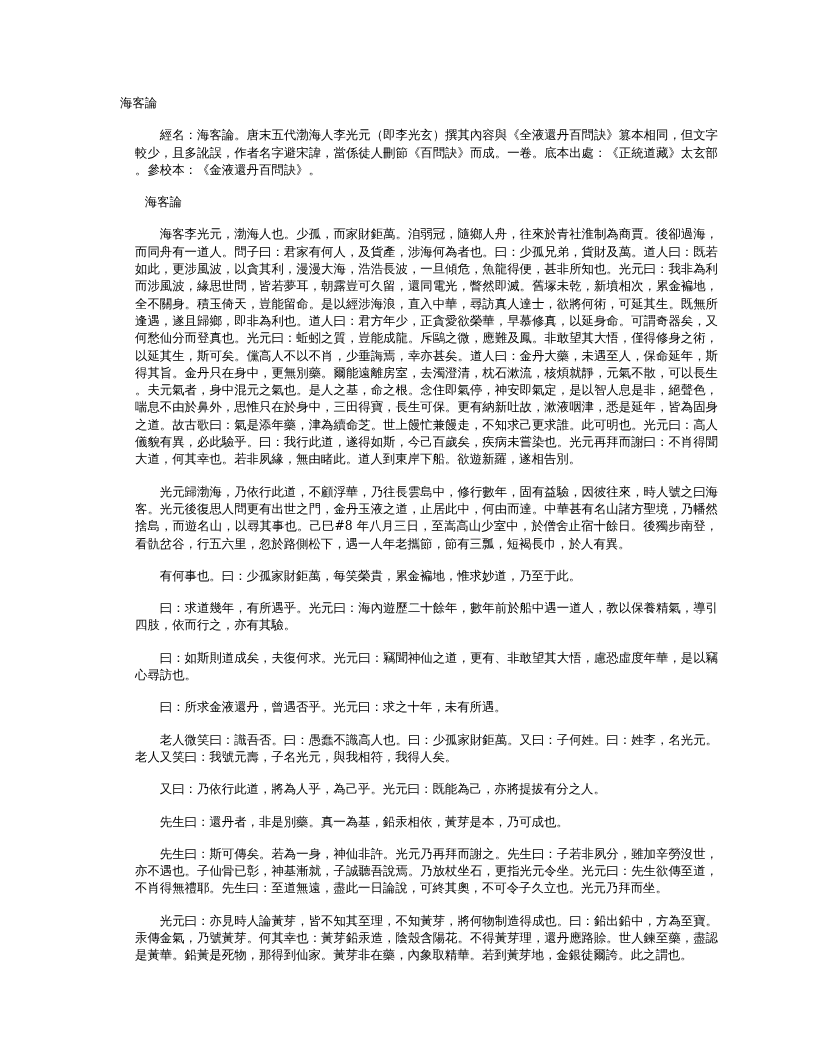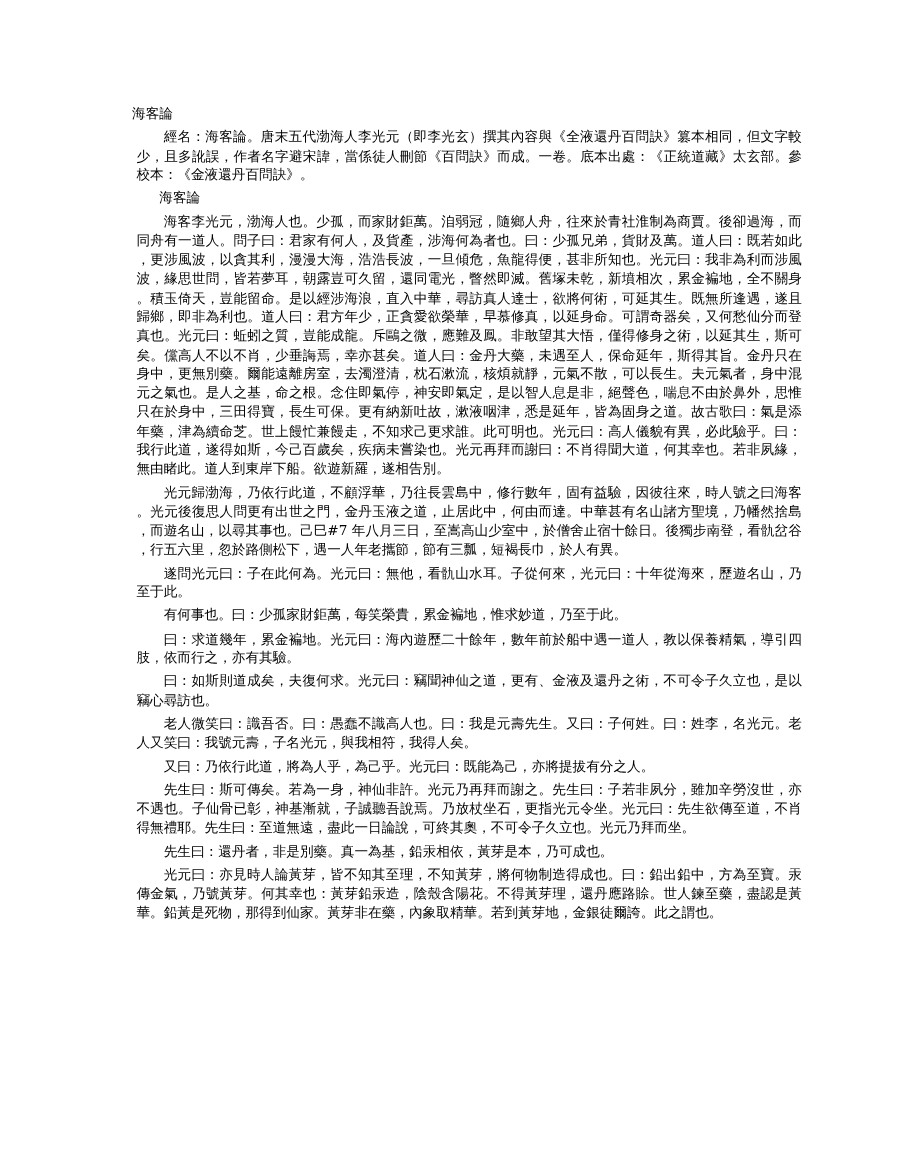--- a/index.html
+++ b/index.html
@@ -26,21 +26,21 @@
   .doc-title {
     font-size: 12.4px;
     line-height: 17.3px;
     margin: 0 0 0 0;
     letter-spacing: 0;
     text-align: left;
   }
   p.para {
     font-size: 12.4px;
     line-height: 17.3px;
-    margin: 4px;
+    margin: 15px;
     padding: 0;
     text-align: justify;
     text-justify: inter-character;
     text-align-last: left;
     word-break: break-all;
     line-break: anywhere;
     overflow-wrap: anywhere;
   }
   p.indent {
     text-indent: 24.8px;
@@ -54,24 +54,24 @@
 </style>
 </head>
 <body>
 
 <div class="page">
   <div id="blocks-container">
       <p class="doc-title">海客論</p>
       <p class="para indent">經名：海客論。唐末五代渤海人李光元（即李光玄）撰其內容與《全液還丹百問訣》篡本相同，但文字較少，且多訛誤，作者名字避宋諱，當係徒人刪節《百問訣》而成。一卷。底本出處：《正統道藏》太玄部。參校本：《金液還丹百問訣》。</p>
       <p class="heading-line">海客論</p>
       <p class="para indent">海客李光元，渤海人也。少孤，而家財鉅萬。洎弱冠，隨鄉人舟，往來於青社淮制為商賈。後卻過海，而同舟有一道人。問子曰：君家有何人，及貨產，涉海何為者也。曰：少孤兄弟，貨財及萬。道人曰：既若如此，更涉風波，以貪其利，漫漫大海，浩浩長波，一旦傾危，魚龍得便，甚非所知也。光元曰：我非為利而涉風波，緣思世問，皆若夢耳，朝露豈可久留，還同電光，瞥然即滅。舊塚未乾，新墳相次，累金褊地，全不關身。積玉倚天，豈能留命。是以經涉海浪，直入中華，尋訪真人達士，欲將何術，可延其生。既無所逢遇，遂且歸鄉，即非為利也。道人曰：君方年少，正貪愛欲榮華，早慕修真，以延身命。可謂奇器矣，又何愁仙分而登真也。光元曰：蚯蚓之質，豈能成龍。斥鷗之微，應難及鳳。非敢望其大悟，僅得修身之術，以延其生，斯可矣。儻高人不以不肖，少垂誨焉，幸亦甚矣。道人曰：金丹大藥，未遇至人，保命延年，斯得其旨。金丹只在身中，更無別藥。爾能遠離房室，去濁澄清，枕石漱流，核煩就靜，元氣不散，可以長生。夫元氣者，身中混元之氣也。是人之基，命之根。念住即氣停，神安即氣定，是以智人息是非，絕聲色，喘息不由於鼻外，思惟只在於身中，三田得寶，長生可保。更有納新吐故，漱液咽津，悉是延年，皆為固身之道。故古歌曰：氣是添年藥，津為續命芝。世上饅忙兼饅走，不知求己更求誰。此可明也。光元曰：高人儀貌有異，必此驗乎。曰：我行此道，遂得如斯，今己百歲矣，疾病未嘗染也。光元再拜而謝曰：不肖得聞大道，何其幸也。若非夙緣，無由睹此。道人到東岸下船。欲遊新羅，遂相告別。</p>
-      <p class="para indent">光元歸渤海，乃依行此道，不顧浮華，乃往長雲島中，修行數年，固有益驗，因彼往來，時人號之曰海客。光元後復思人問更有出世之門，金丹玉液之道，止居此中，何由而達。中華甚有名山諸方聖境，乃幡然捨島，而遊名山，以尋其事也。己巳#7 年八月三日，至嵩高山少室中，於僧舍止宿十餘日。後獨步南登，看骩岔谷，行五六里，忽於路側松下，遇一人年老攜節，節有三瓢，短褐長巾，於人有異。</p>
-      <p class="para indent">遂問光元曰：子在此何為。光元曰：無他，看骩山水耳。子從何來，光元曰：十年從海來，歷遊名山，乃至于此。</p>
+      <p class="para indent">光元歸渤海，乃依行此道，不顧浮華，乃往長雲島中，修行數年，固有益驗，因彼往來，時人號之曰海客。光元後復思人問更有出世之門，金丹玉液之道，止居此中，何由而達。中華甚有名山諸方聖境，乃幡然捨島，而遊名山，以尋其事也。己巳#8 年八月三日，至嵩高山少室中，於僧舍止宿十餘日。後獨步南登，看骩岔谷，行五六里，忽於路側松下，遇一人年老攜節，節有三瓢，短褐長巾，於人有異。</p>
       <p class="para indent">有何事也。曰：少孤家財鉅萬，每笑榮貴，累金褊地，惟求妙道，乃至于此。</p>
-      <p class="para indent">曰：求道幾年，累金褊地。光元曰：海內遊歷二十餘年，數年前於船中遇一道人，教以保養精氣，導引四肢，依而行之，亦有其驗。</p>
-      <p class="para indent">曰：如斯則道成矣，夫復何求。光元曰：竊聞神仙之道，更有、金液及還丹之術，不可令子久立也，是以竊心尋訪也。</p>
-      <p class="para indent">老人微笑曰：識吾否。曰：愚蠢不識高人也。曰：我是元壽先生。又曰：子何姓。曰：姓李，名光元。老人又笑曰：我號元壽，子名光元，與我相符，我得人矣。</p>
+      <p class="para indent">曰：求道幾年，有所遇乎。光元曰：海內遊歷二十餘年，數年前於船中遇一道人，教以保養精氣，導引四肢，依而行之，亦有其驗。</p>
+      <p class="para indent">曰：如斯則道成矣，夫復何求。光元曰：竊聞神仙之道，更有、非敢望其大悟，慮恐虛度年華，是以竊心尋訪也。</p>
+      <p class="para indent">曰：所求金液還丹，曾遇否乎。光元曰：求之十年，未有所遇。</p>
+      <p class="para indent">老人微笑曰：識吾否。曰：愚蠢不識高人也。曰：少孤家財鉅萬。又曰：子何姓。曰：姓李，名光元。老人又笑曰：我號元壽，子名光元，與我相符，我得人矣。</p>
       <p class="para indent">又曰：乃依行此道，將為人乎，為己乎。光元曰：既能為己，亦將提拔有分之人。</p>
+      <p class="para indent">先生曰：還丹者，非是別藥。真一為基，鉛汞相依，黃芽是本，乃可成也。</p>
       <p class="para indent">先生曰：斯可傳矣。若為一身，神仙非許。光元乃再拜而謝之。先生曰：子若非夙分，雖加辛勞沒世，亦不遇也。子仙骨已彰，神基漸就，子誠聽吾說焉。乃放杖坐石，更指光元令坐。光元曰：先生欲傳至道，不肖得無禮耶。先生曰：至道無遠，盡此一日論說，可終其奧，不可令子久立也。光元乃拜而坐。</p>
-      <p class="para indent">先生曰：還丹者，非是別藥。真一為基，鉛汞相依，黃芽是本，乃可成也。</p>
       <p class="para indent">光元曰：亦見時人論黃芽，皆不知其至理，不知黃芽，將何物制造得成也。曰：鉛出鉛中，方為至寶。汞傳金氣，乃號黃芽。何其幸也：黃芽鉛汞造，陰殼含陽花。不得黃芽理，還丹應路賒。世人鍊至藥，盡認是黃華。鉛黃是死物，那得到仙家。黃芽非在藥，內象取精華。若到黃芽地，金銀徒爾誇。此之謂也。</p>
     </div>
 </div>
 
 </body></html>

